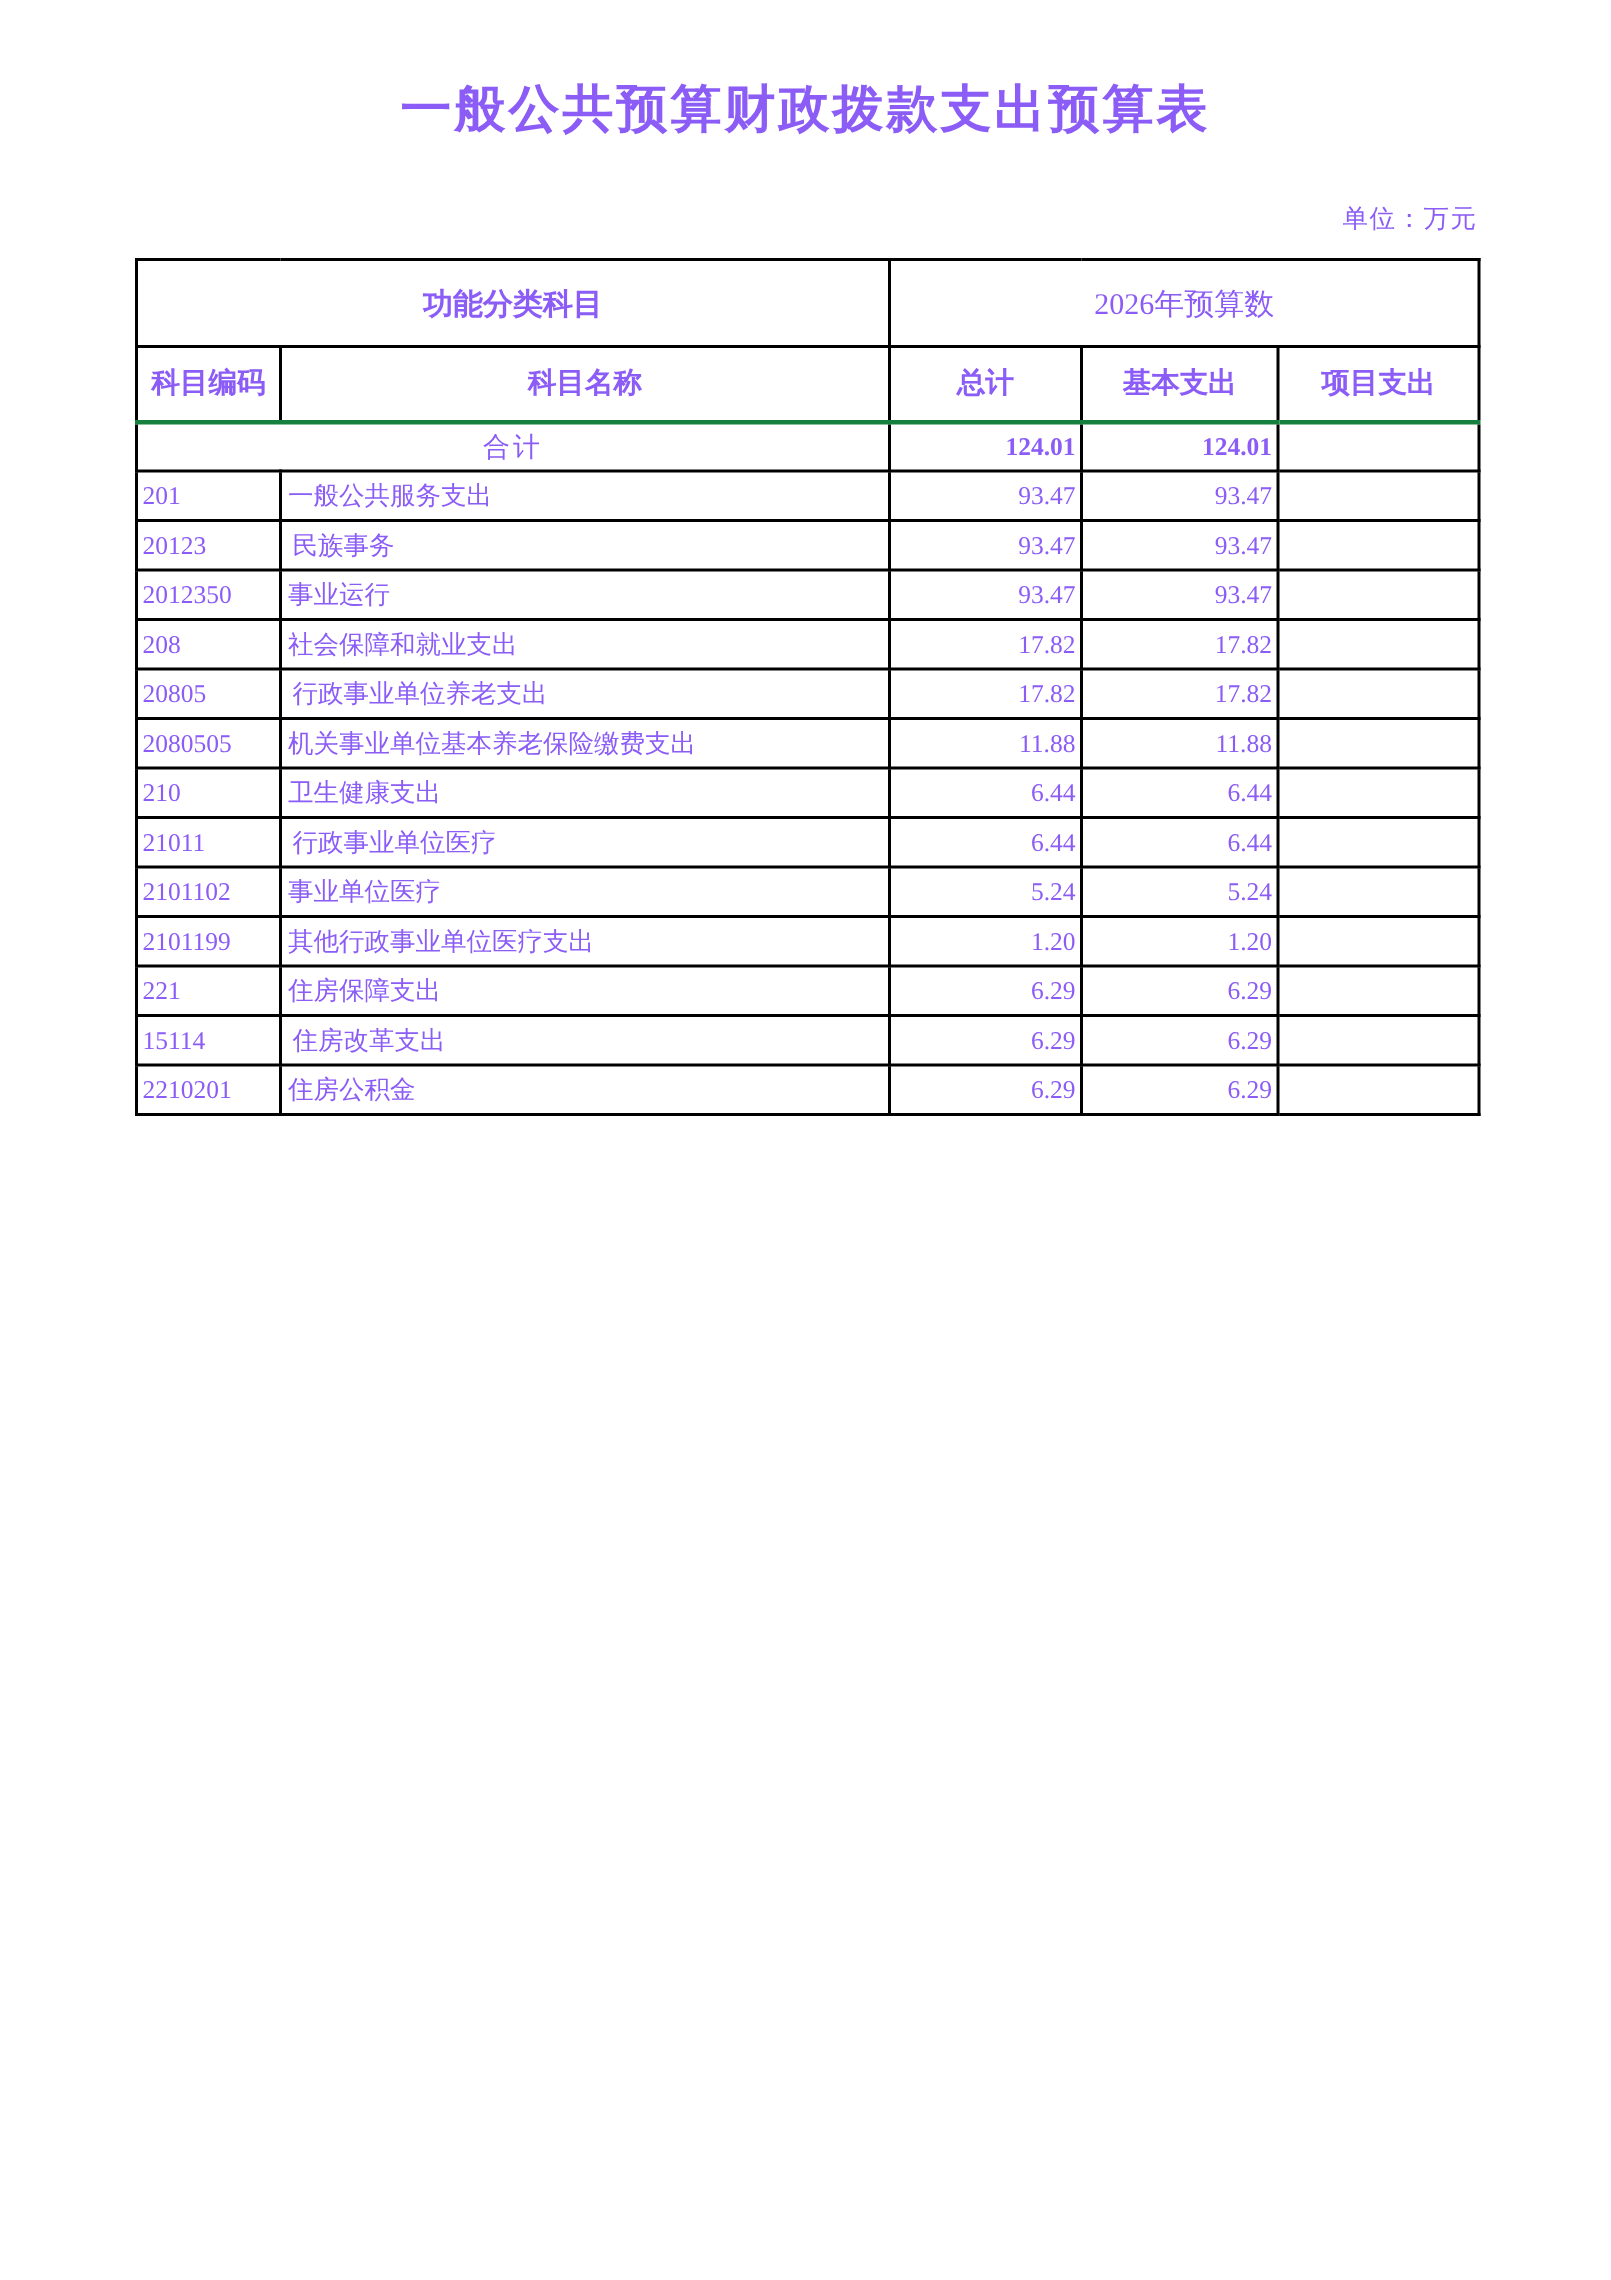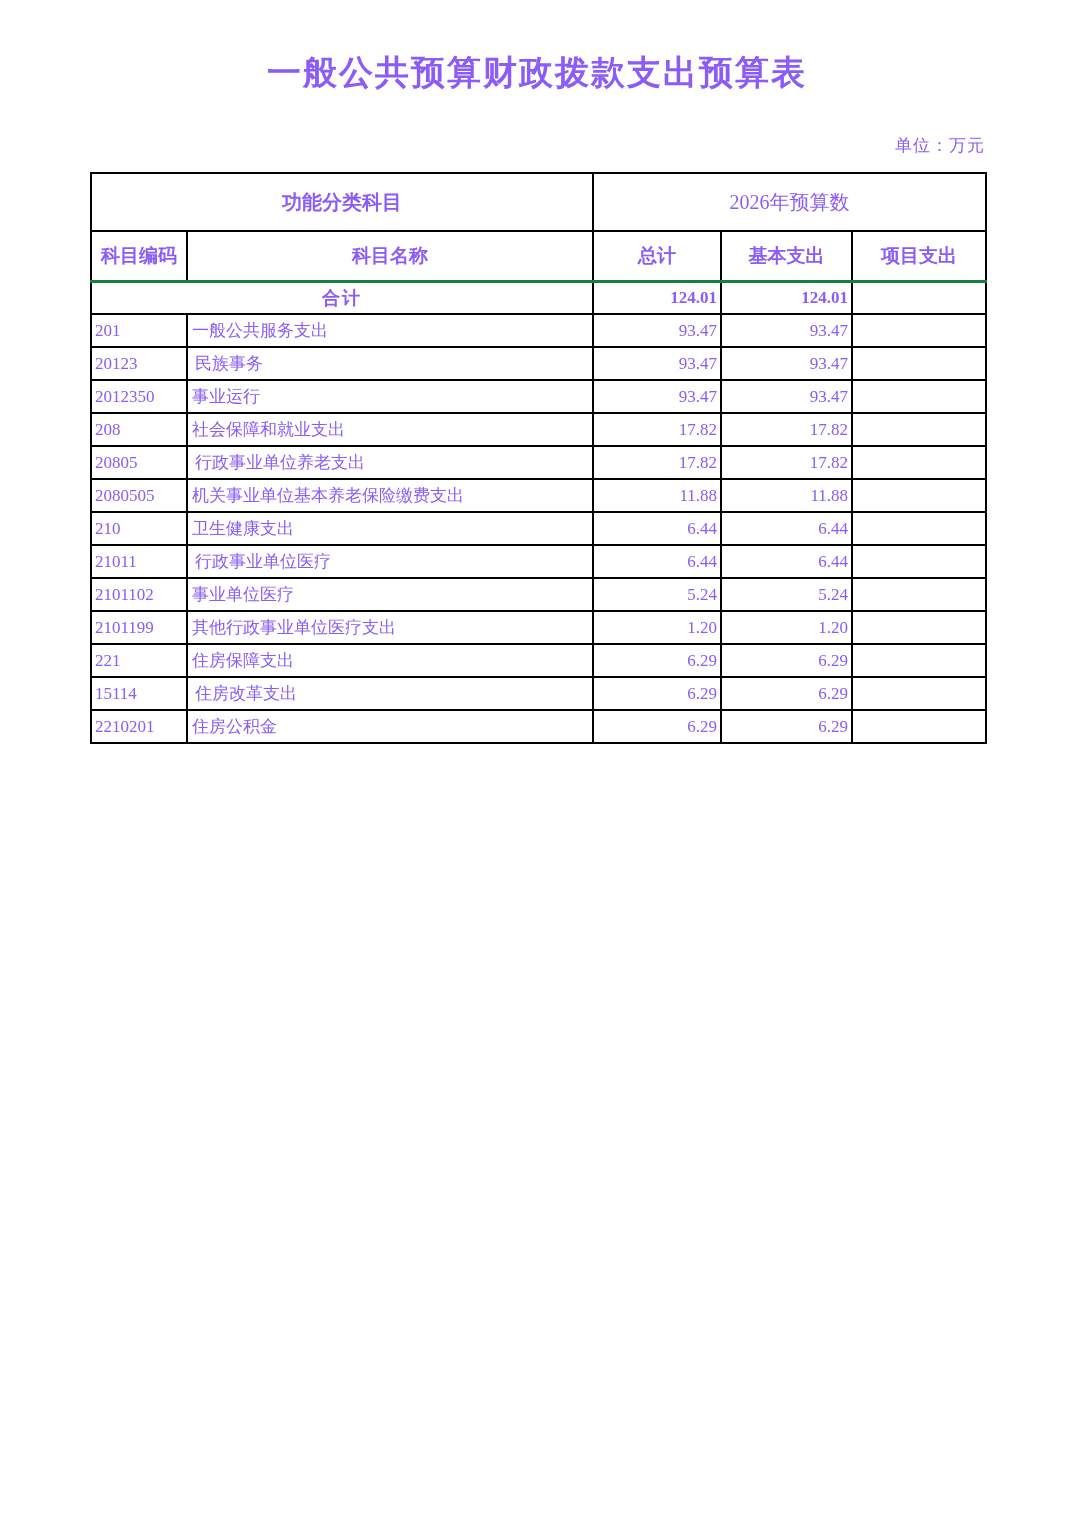--- a/index.html
+++ b/index.html
@@ -84,21 +84,21 @@
   td.bold { font-weight: bold; }
   td.code { text-align: left; padding-left: 3px; }
   td.code.c2 { padding-left: 3px; margin-left: 14px; }
   td.code.c3 { }
   td.name { text-align: left; padding-left: 4px; }
   td.name.n2 { padding-left: 7px; }
   td.name.n3 { padding-left: 4px; }
   td.total-label {
     text-align: center;
     font-family: "Liberation Sans", "DejaVu Sans", sans-serif;
-    font-weight: bold;
+    font-weight: normal;
     font-size: 18px;
     letter-spacing: 2px;
   }
 </style>
 </head>
 <body>
 
 <div class="page">
 
   <h1 class="title">一般公共预算财政拨款支出预算表</h1>

